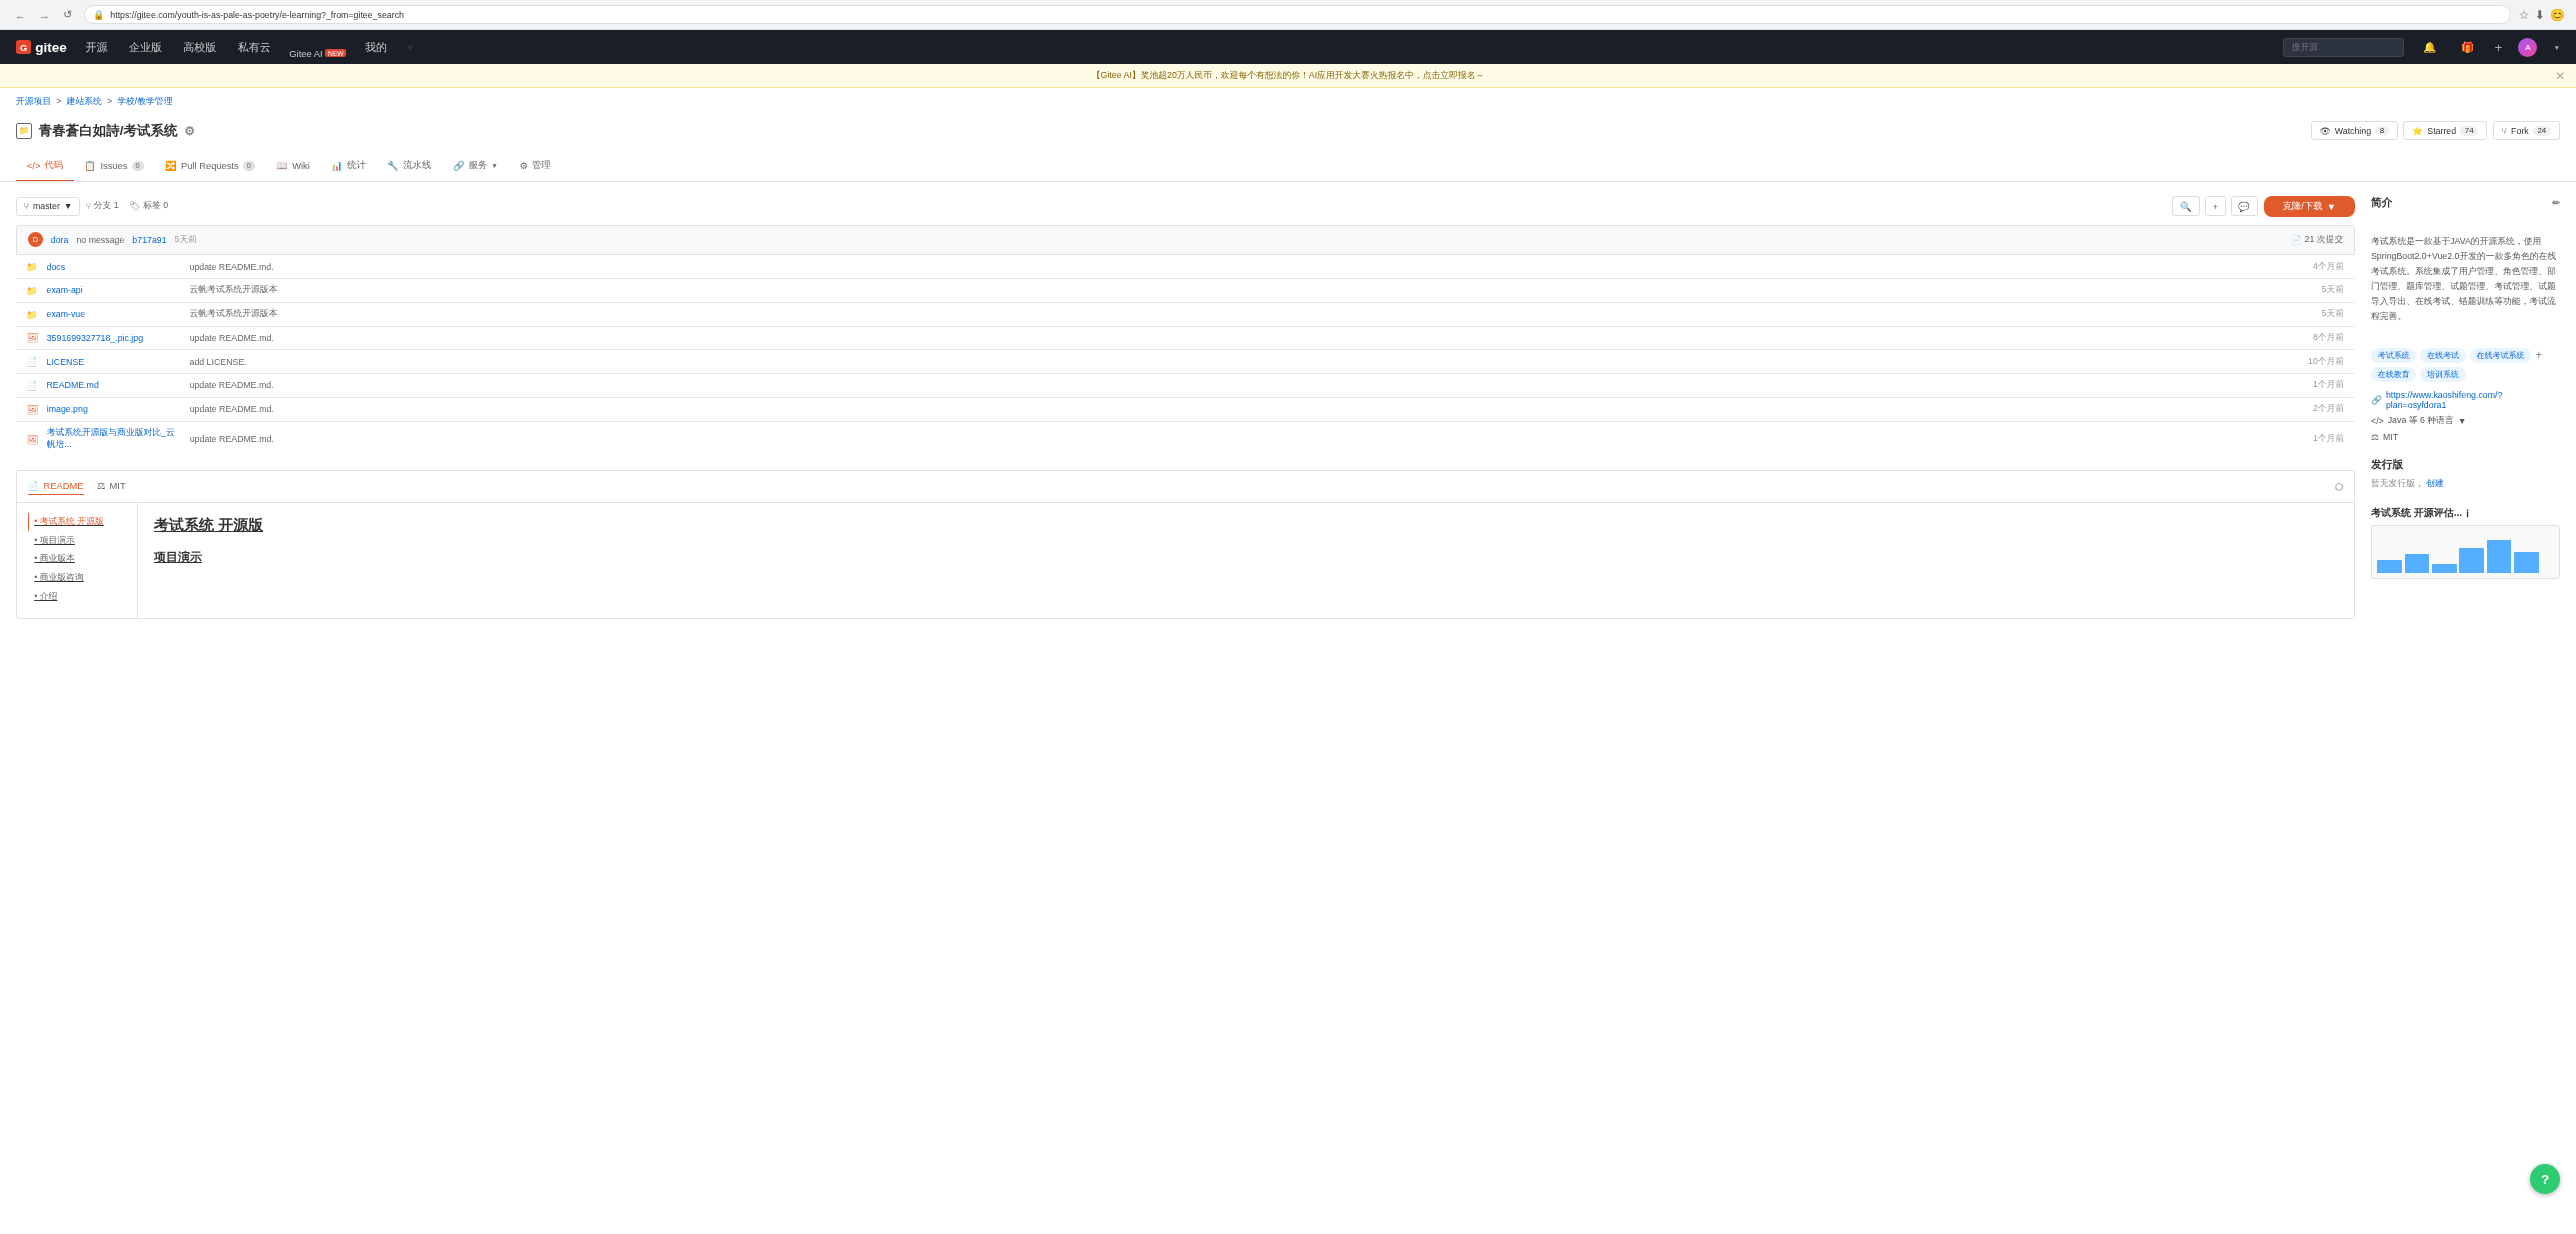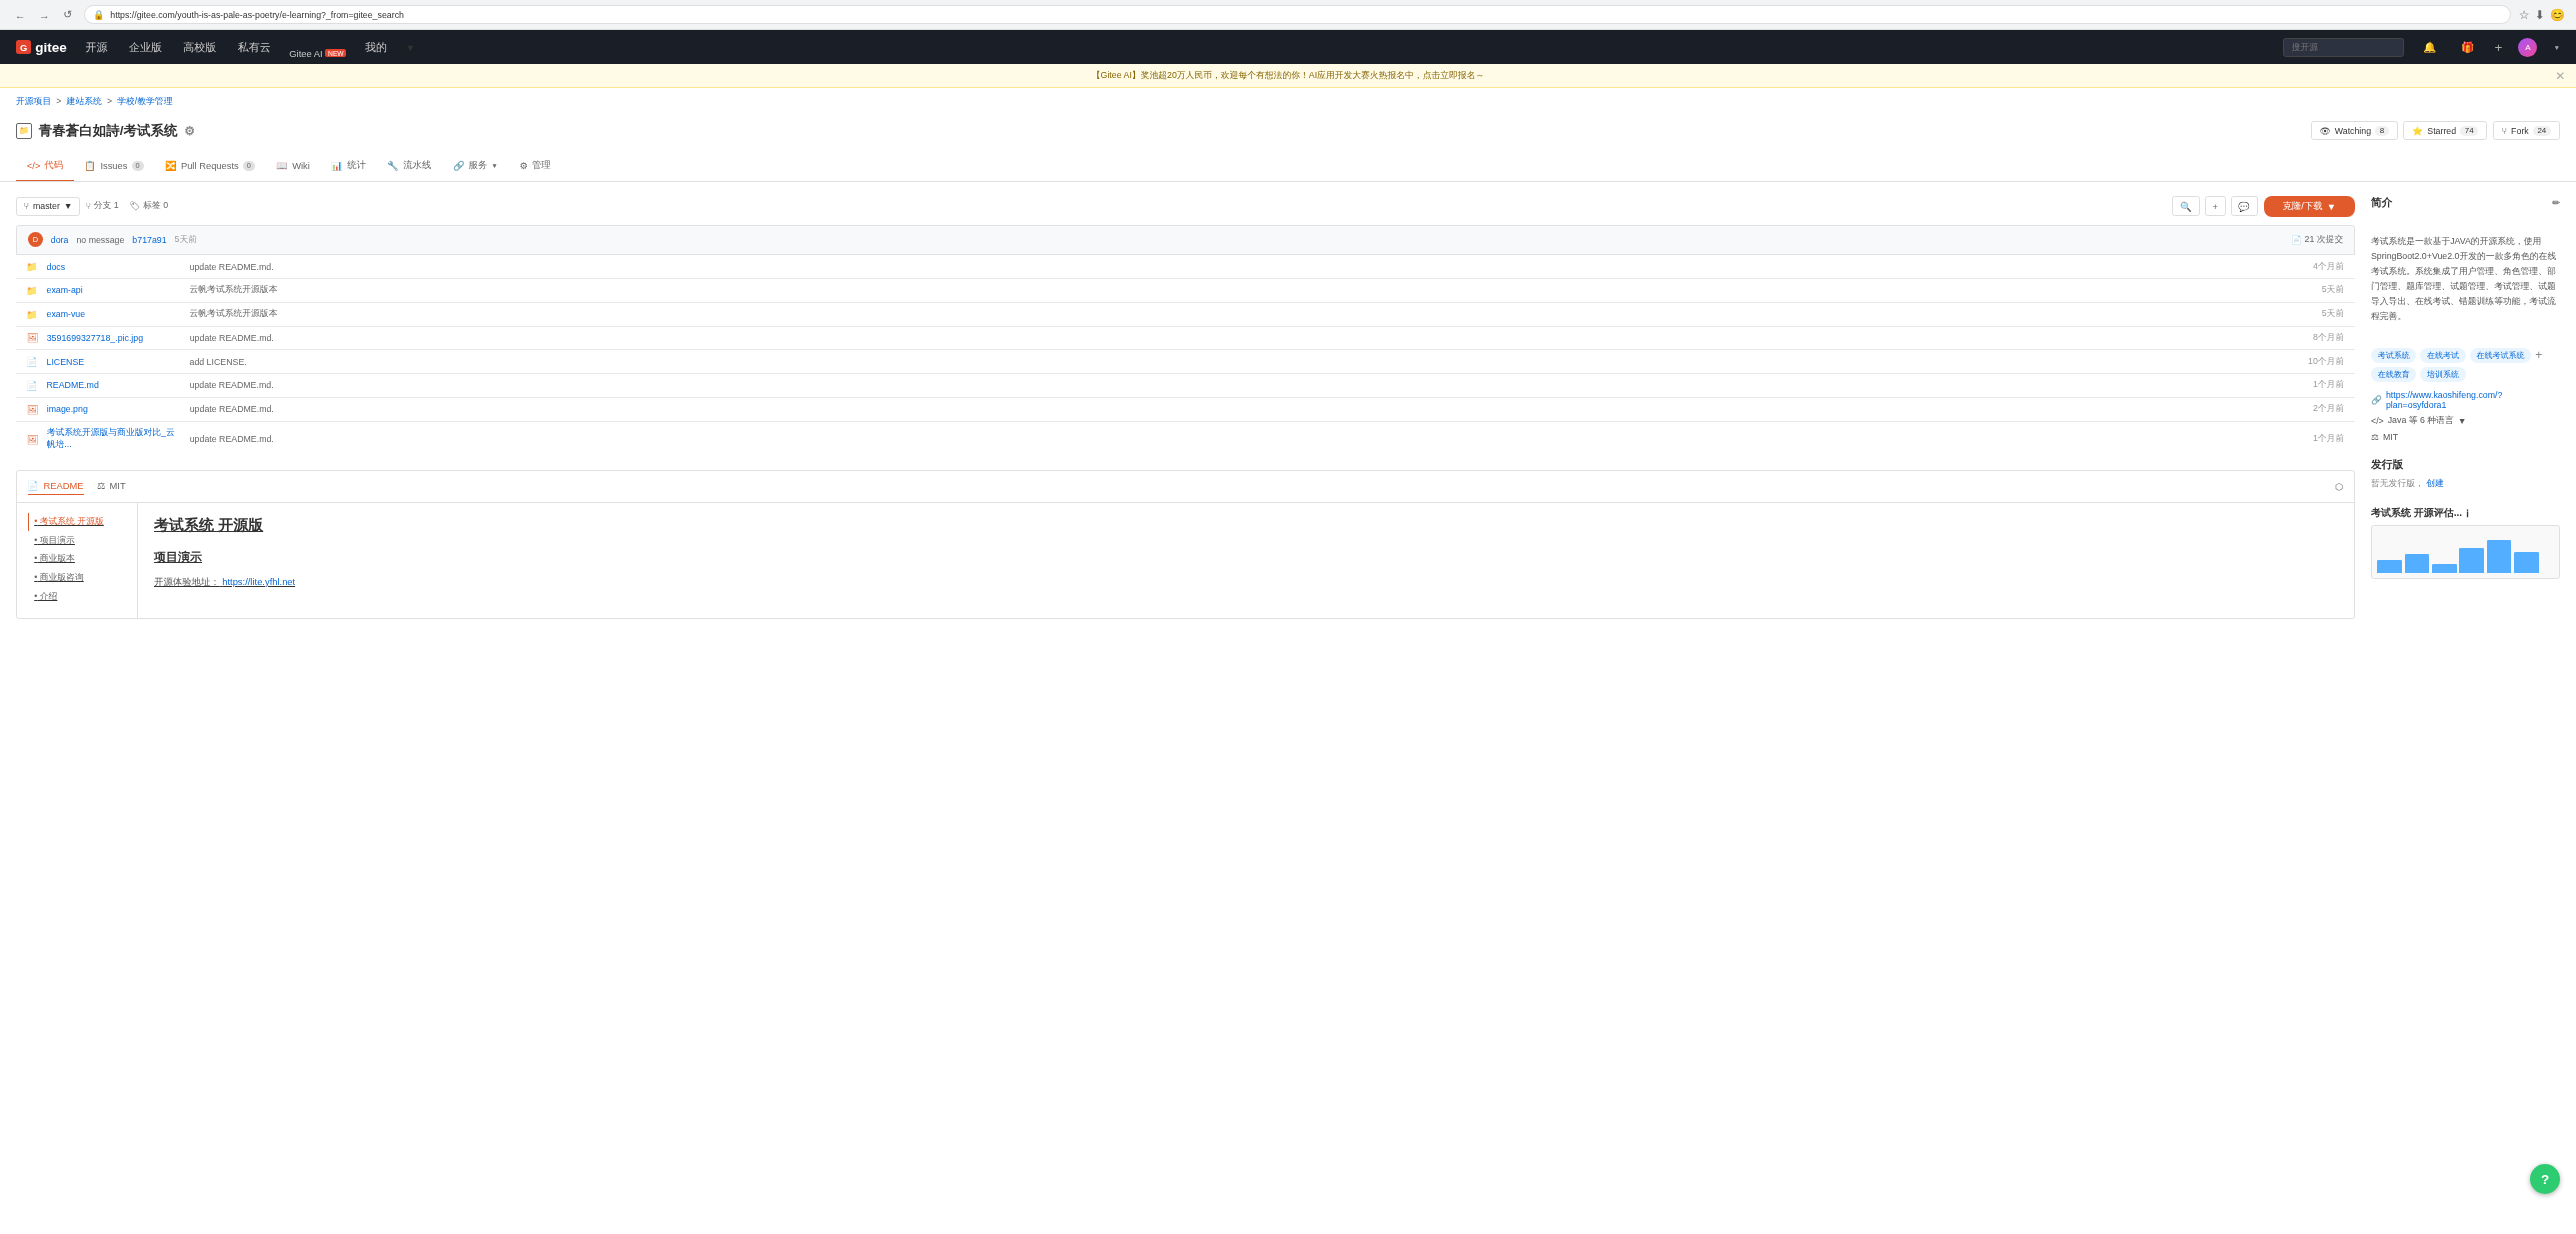--- a/index.html
+++ b/index.html
@@ -597,24 +597,20 @@
               商业版咨询
             </div>
             <div class="toc-item">
               <span>•</span>
               介绍
             </div>
           </div>
           <div class="readme-content">
             <h2>考试系统 开源版</h2>
             <h3>项目演示</h3>
-            <p>
-              <span>开源体验地址：</span>
-              <a>https://lite.yfhl.net</a>
-            </p>
           </div>
         </div>
       </div>
     </div>
 
     <div class="main-right">
       <div class="sidebar-section">
         <div class="sidebar-title">
           <span>简介</span>
           <span class="sidebar-edit-icon">✏</span>

